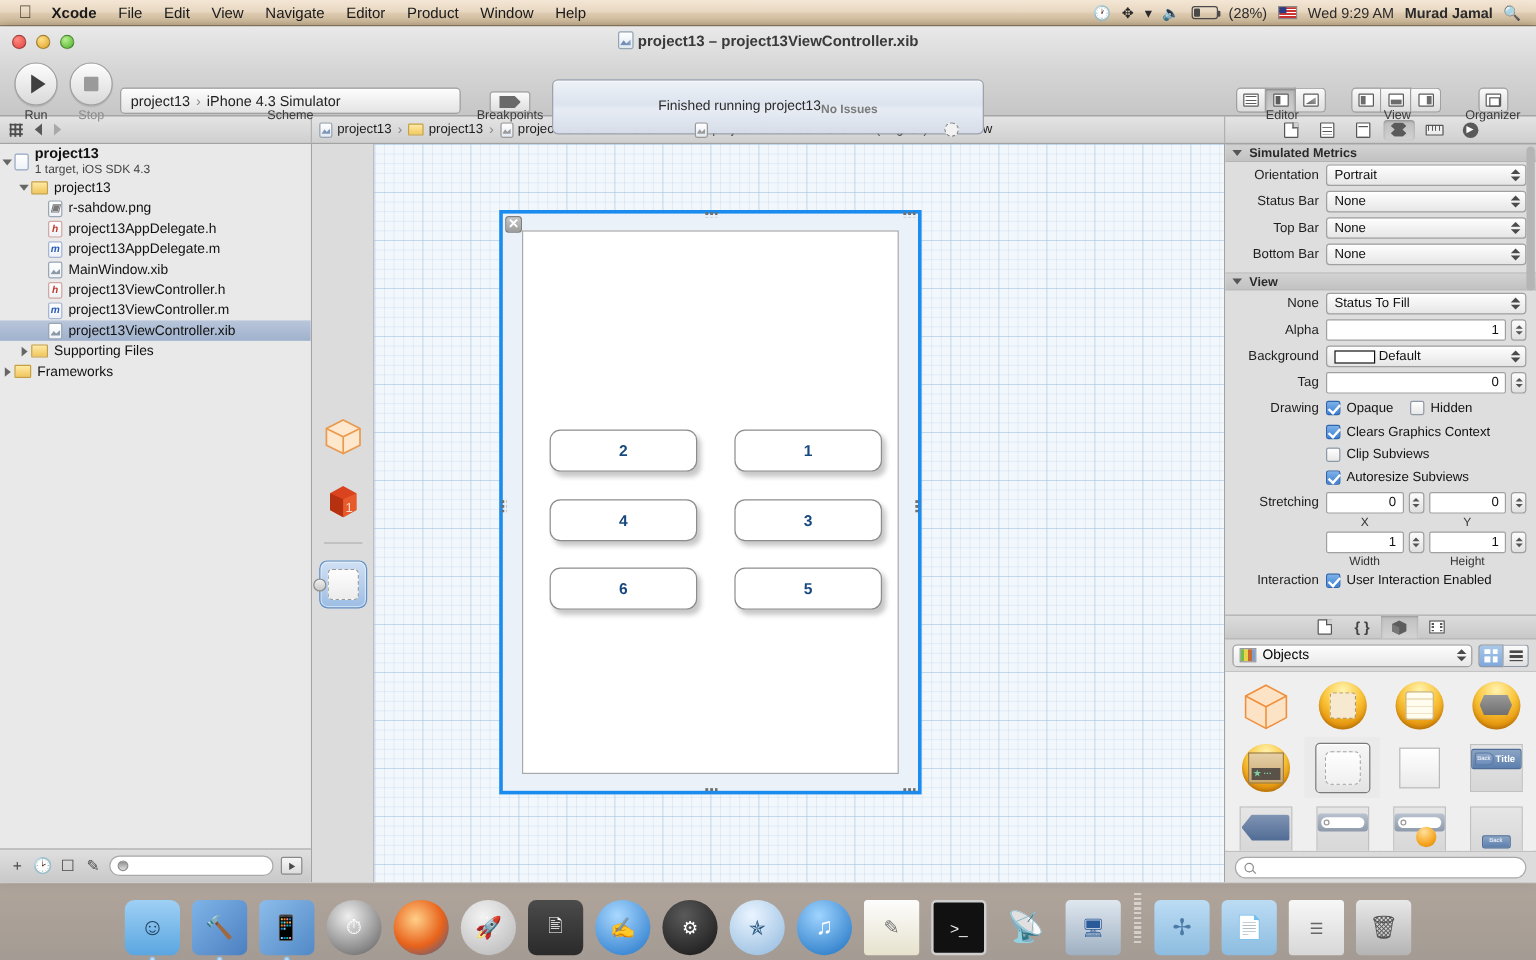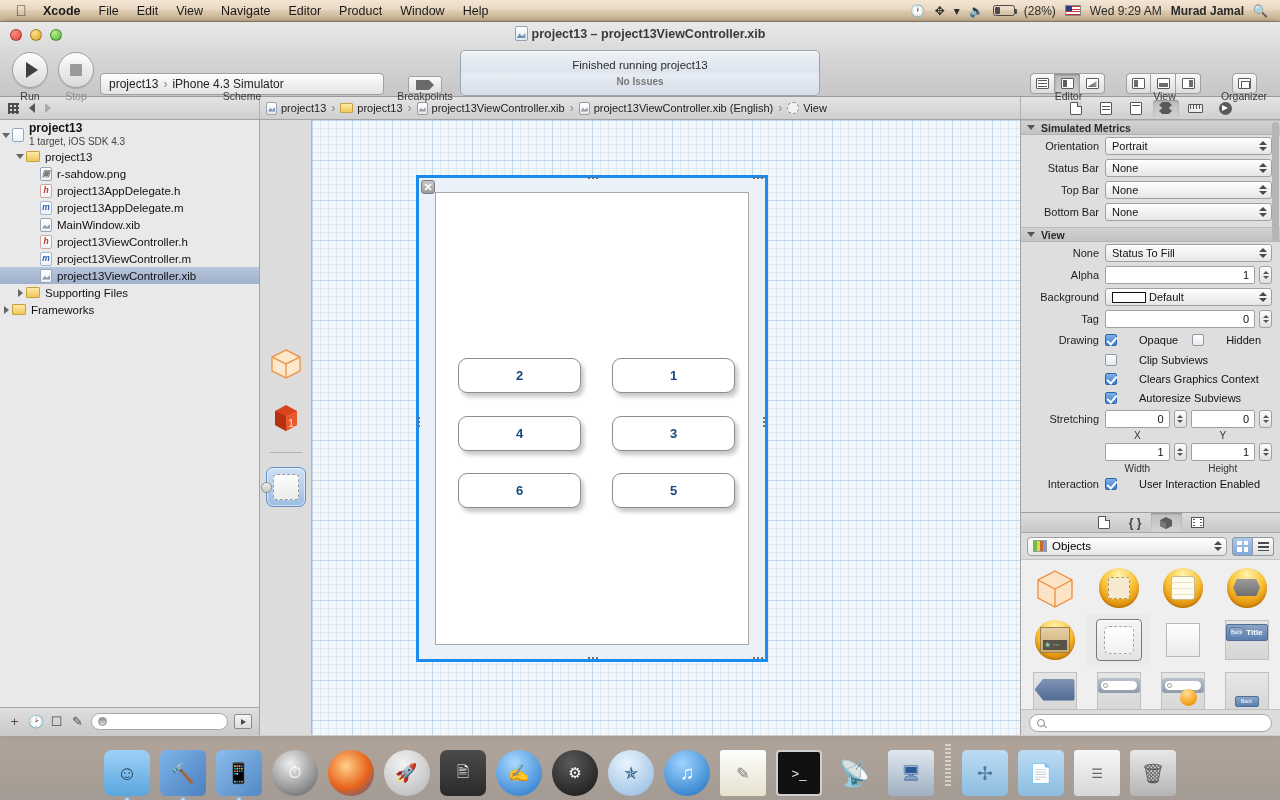--- a/index.html
+++ b/index.html
@@ -70,24 +70,24 @@
 
   #scheme{position:absolute;left:100px;top:51px;width:284px;height:22px;border-radius:4px;
     background:linear-gradient(180deg,#fdfdfd,#e3e3e3);border:1px solid #a0a0a0;
     display:flex;align-items:center;padding:0 8px;font-size:12px;color:#222;
     box-shadow:inset 0 1px 0 #fff;}
   #scheme .sep{margin:0 5px;color:#888;}
   #bpbtn{position:absolute;left:408px;top:54px;width:34px;height:18px;border-radius:3px;
     background:linear-gradient(180deg,#fbfbfb,#dedede);border:1px solid #a2a2a2;display:flex;align-items:center;justify-content:center;}
   #bpbtn i{width:18px;height:10px;background:#6a6a6a;clip-path:polygon(0 0,72% 0,100% 50%,72% 100%,0 100%);display:block;}
 
-  #status{position:absolute;left:460px;top:28px;width:360px;height:46px;border-radius:5px;
+  #status{position:absolute;left:460px;top:44px;width:360px;height:46px;border-radius:5px;
     background:linear-gradient(180deg,#eef2f7,#dde4ee 45%,#e7ecf4 55%,#d6dde8);
     border:1px solid #9aa3ae;box-shadow:inset 0 1px 0 rgba(255,255,255,.85);
-    display:flex;flex-direction:column;align-items:center;justify-content:center;}
+    display:flex;flex-direction:row;align-items:center;justify-content:center;}
   #status .l1{font-size:11.5px;color:#2b2b2b;}
   #status .l2{font-size:10px;color:#7a7a7a;font-weight:bold;margin-top:5px;}
 
   .tb-seg{position:absolute;display:flex;}
   .sg{width:25px;height:21px;background:linear-gradient(180deg,#fafafa,#dcdcdc);
       border:1px solid #a0a0a0;border-left:none;display:flex;align-items:center;justify-content:center;}
   .sg:first-child{border-left:1px solid #a0a0a0;border-radius:4px 0 0 4px;}
   .sg:last-child{border-radius:0 4px 4px 0;}
   .sg.on{background:linear-gradient(180deg,#b9b9b9,#cfcfcf);box-shadow:inset 0 1px 2px rgba(0,0,0,.3);}
   .sgi{width:13px;height:11px;border:1px solid #5c5c5c;border-radius:1px;background:#fff;position:relative;}
@@ -231,21 +231,21 @@
   .stepper u{width:0;height:0;border-left:4px solid transparent;border-right:4px solid transparent;border-bottom:4px solid #4a4a4a;display:block;}
   .stepper s{width:0;height:0;border-left:4px solid transparent;border-right:4px solid transparent;border-top:4px solid #4a4a4a;display:block;}
   .tfield{flex:1;height:18px;border:1px solid #a0a0a0;border-radius:2px;background:#fff;
      display:flex;align-items:center;justify-content:flex-end;padding:0 5px;font-size:11px;color:#111;}
   .stepbtn{width:13px;height:18px;border:1px solid #a0a0a0;border-radius:3px;
      background:linear-gradient(180deg,#fdfdfd,#e0e0e0);display:flex;flex-direction:column;
      align-items:center;justify-content:center;gap:2px;flex:0 0 13px;}
   .stepbtn u{width:0;height:0;border-left:3px solid transparent;border-right:3px solid transparent;border-bottom:3.5px solid #555;display:block;}
   .stepbtn s{width:0;height:0;border-left:3px solid transparent;border-right:3px solid transparent;border-top:3.5px solid #555;display:block;}
   .swatch{width:34px;height:11px;border:1.5px solid #111;background:#fff;margin-right:3px;}
-  .cbrow{display:flex;align-items:center;height:18px;gap:17px;}
+  .cbrow{display:flex;align-items:center;height:18px;}
   .cb{width:12px;height:12px;border:1px solid #8e9aa8;border-radius:2px;background:linear-gradient(180deg,#fff,#e8e8e8);
      margin-right:5px;flex:0 0 12px;position:relative;}
   .cb.on{background:linear-gradient(180deg,#7eb2e8,#3b7fd4);border-color:#2c64ad;}
   .cb.on:after{content:"";position:absolute;left:3px;top:0px;width:4px;height:8px;border:solid #fff;border-width:0 2px 2px 0;transform:rotate(42deg);}
   .cblab{font-size:11px;color:#111;}
   .sublab{font-size:10px;color:#333;text-align:center;}
   #inspScroll{position:absolute;right:1px;top:2px;width:7px;bottom:2px;}
   #inspScroll i{position:absolute;left:0;top:0;width:7px;height:120px;border-radius:4px;background:#b5b5b5;}
 
   
@@ -750,31 +750,31 @@
             <span class="cbrow">
                 <i class="cb"></i>
                 <span class="cblab">Hidden</span>
               </span>
           </div>
         </div>
         <div class="frow" style="height:19px;">
           <div class="flab"></div>
           <div class="fctl">
               <span class="cbrow">
+                <i class="cb on"></i>
+                <span class="cblab">Clears Graphics Context</span>
+              </span>
+            </div>
+        </div>
+        <div class="frow" style="height:19px;">
+          <div class="flab"></div>
+          <div class="fctl">
+              <span class="cbrow">
                 <i class="cb"></i>
                 <span class="cblab">Clip Subviews</span>
-              </span>
-            </div>
-        </div>
-        <div class="frow" style="height:19px;">
-          <div class="flab"></div>
-          <div class="fctl">
-              <span class="cbrow">
-                <i class="cb on"></i>
-                <span class="cblab">Clears Graphics Context</span>
               </span>
             </div>
         </div>
         <div class="frow" style="height:19px;">
           <div class="flab"></div>
           <div class="fctl">
               <span class="cbrow">
                 <i class="cb on"></i>
                 <span class="cblab">Autoresize Subviews</span>
               </span>

